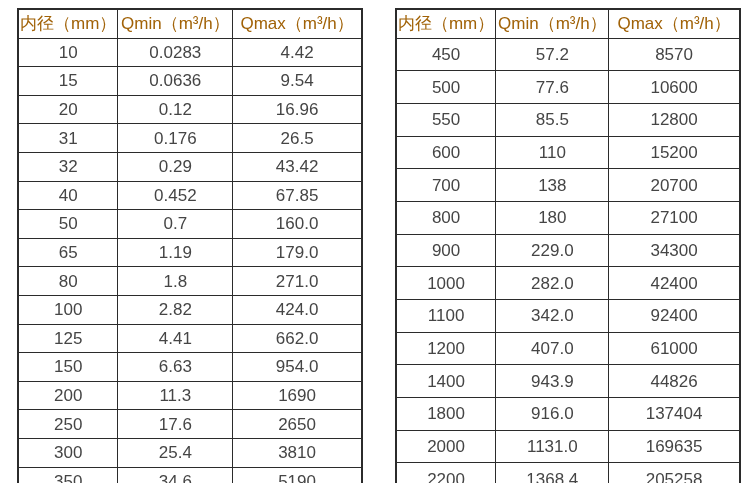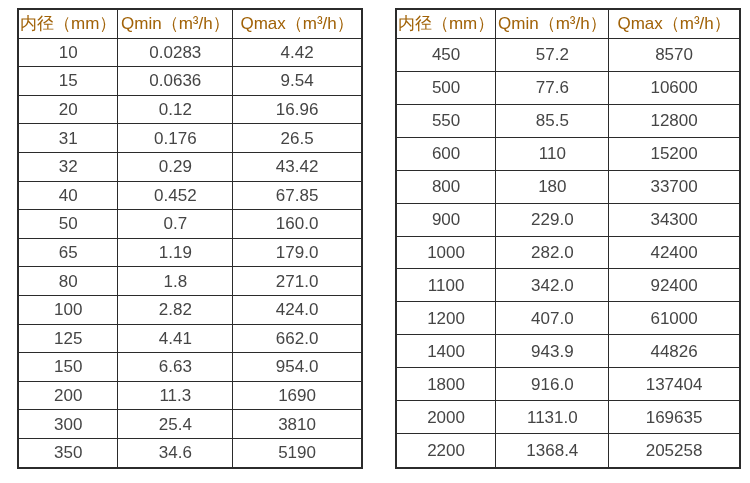--- a/index.html
+++ b/index.html
@@ -123,20 +123,25 @@
           <td>150</td>
           <td>6.63</td>
           <td>954.0</td>
         </tr>
         <tr>
           <td>200</td>
           <td>11.3</td>
           <td>1690</td>
         </tr>
         <tr>
+          <td>250</td>
+          <td>17.6</td>
+          <td>2650</td>
+        </tr>
+        <tr>
           <td>300</td>
           <td>25.4</td>
           <td>3810</td>
         </tr>
         <tr>
           <td>350</td>
           <td>34.6</td>
           <td>5190</td>
         </tr>
       </tbody>
@@ -170,23 +175,28 @@
           <td>550</td>
           <td>85.5</td>
           <td>12800</td>
         </tr>
         <tr>
           <td>600</td>
           <td>110</td>
           <td>15200</td>
         </tr>
         <tr>
+          <td>700</td>
+          <td>138</td>
+          <td>20700</td>
+        </tr>
+        <tr>
           <td>800</td>
           <td>180</td>
-          <td>33700</td>
+          <td>27100</td>
         </tr>
         <tr>
           <td>900</td>
           <td>229.0</td>
           <td>34300</td>
         </tr>
         <tr>
           <td>1000</td>
           <td>282.0</td>
           <td>42400</td>

